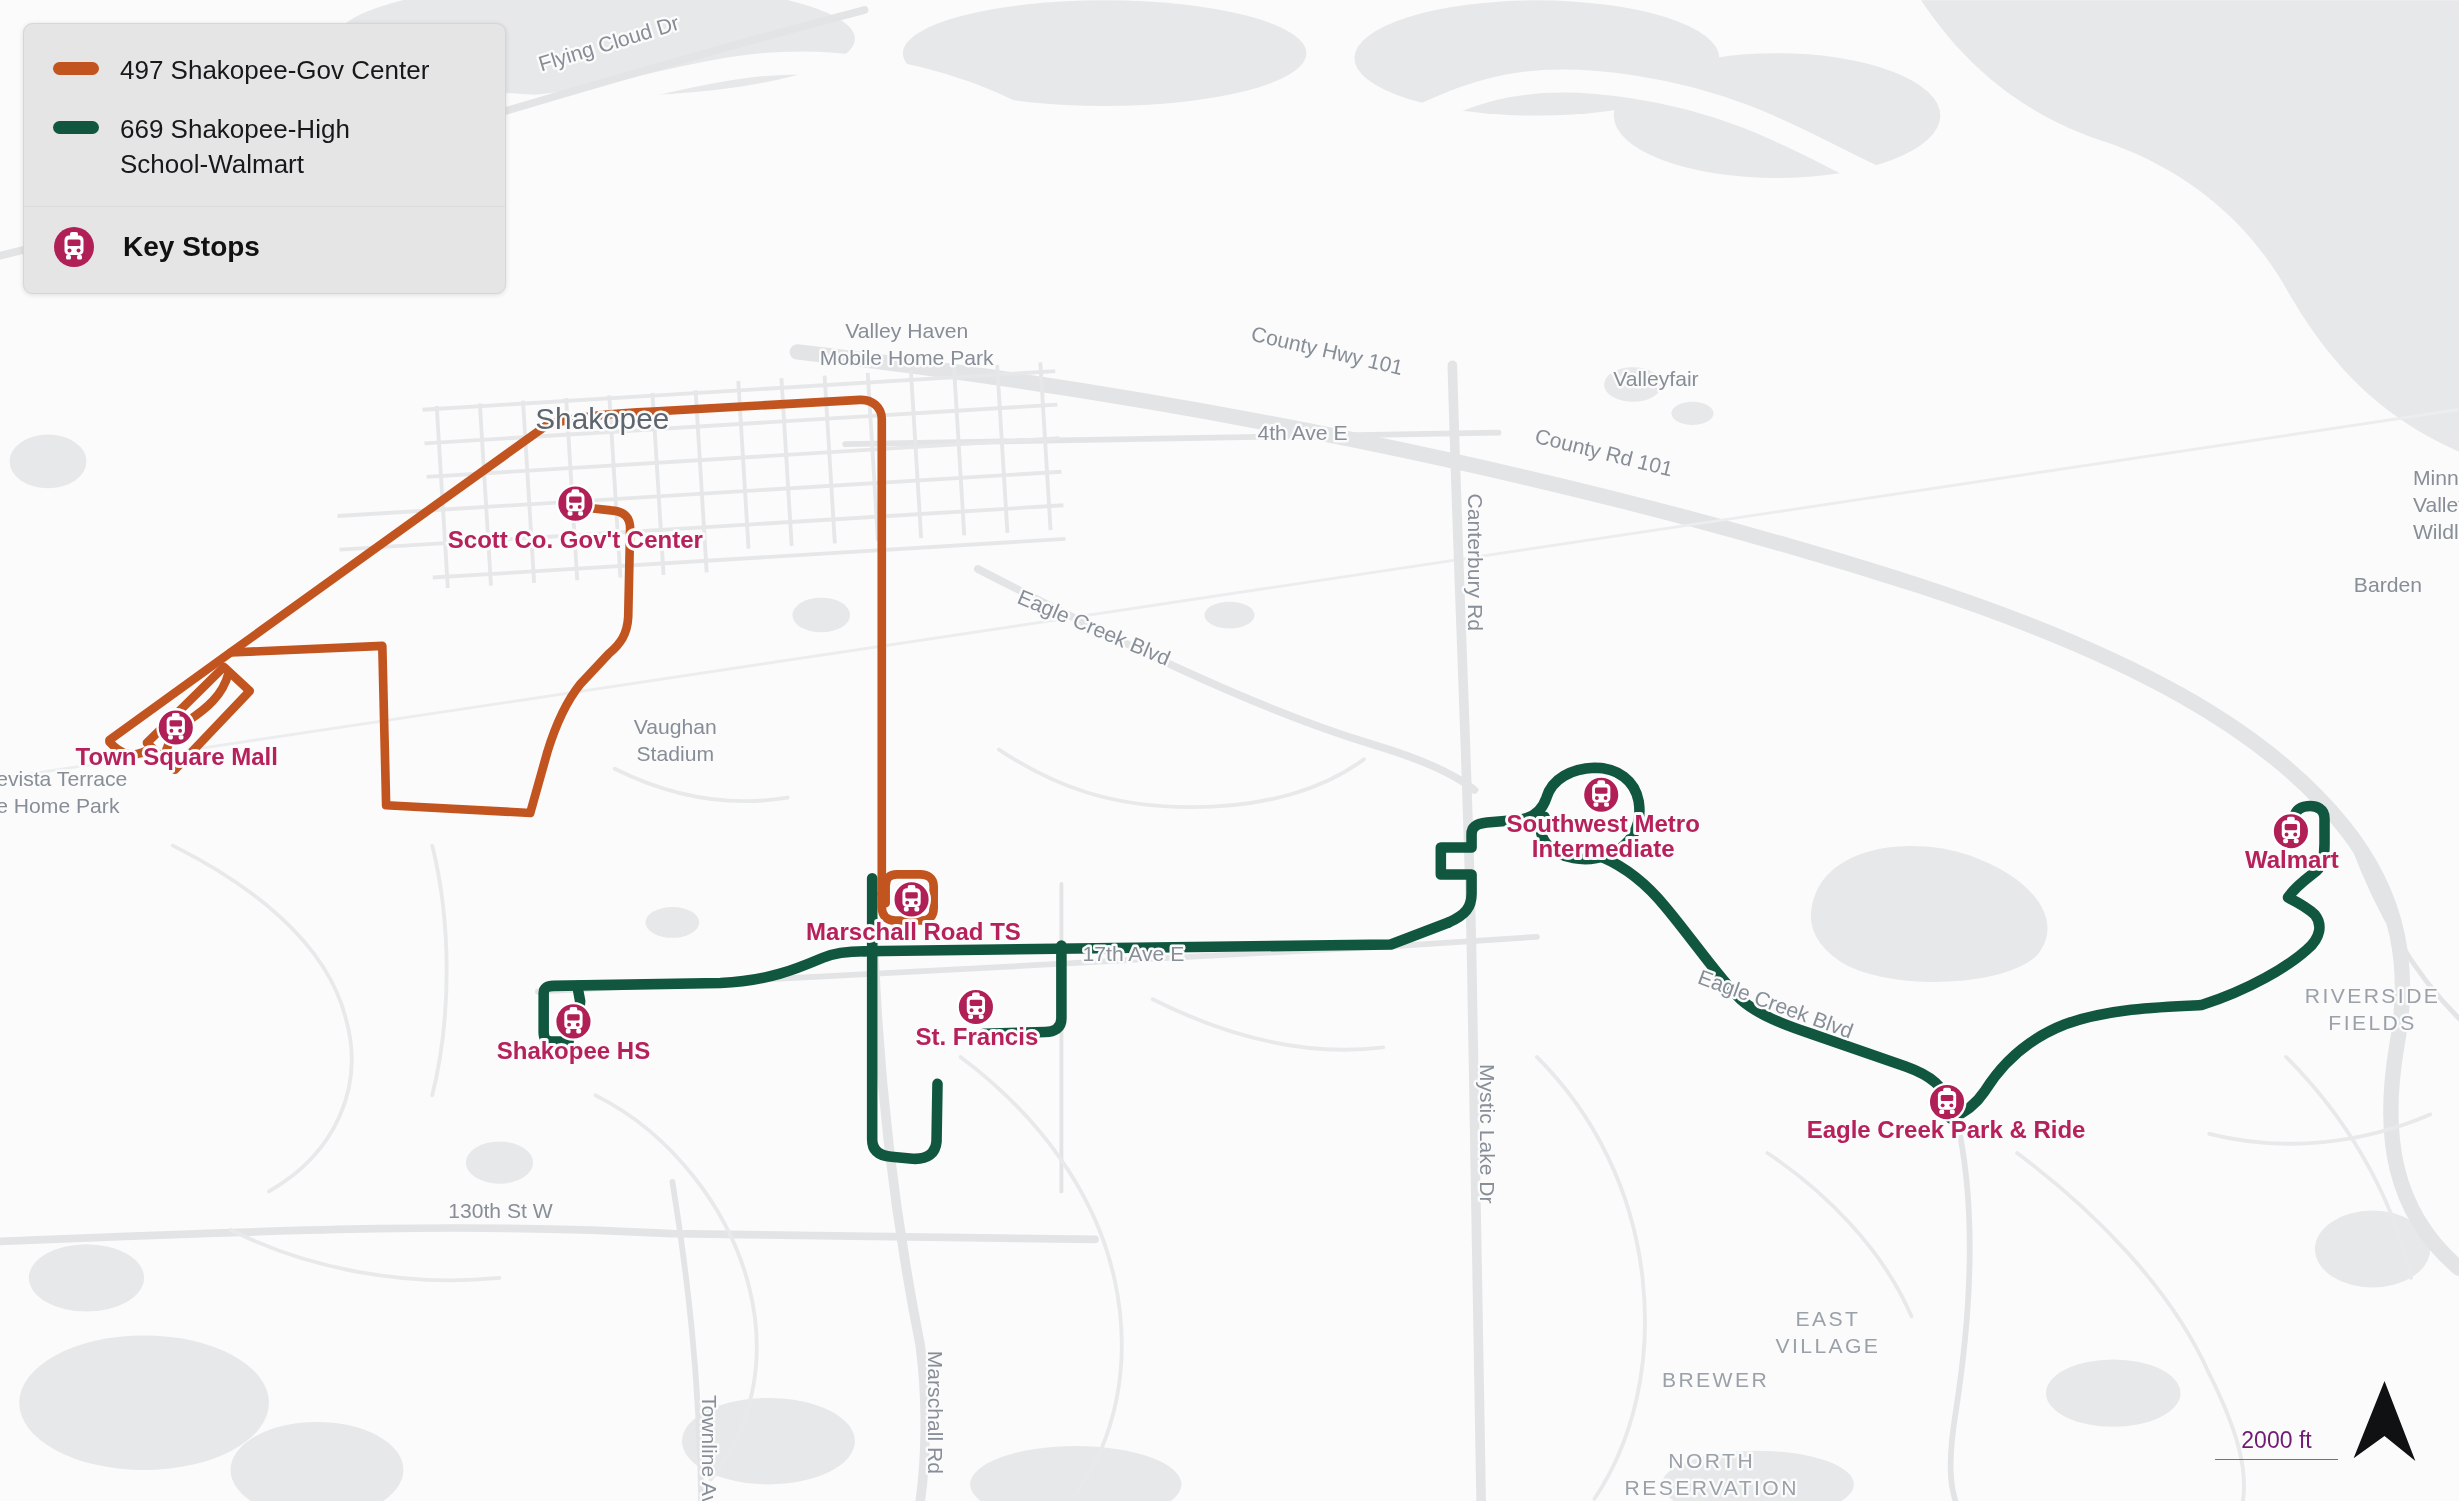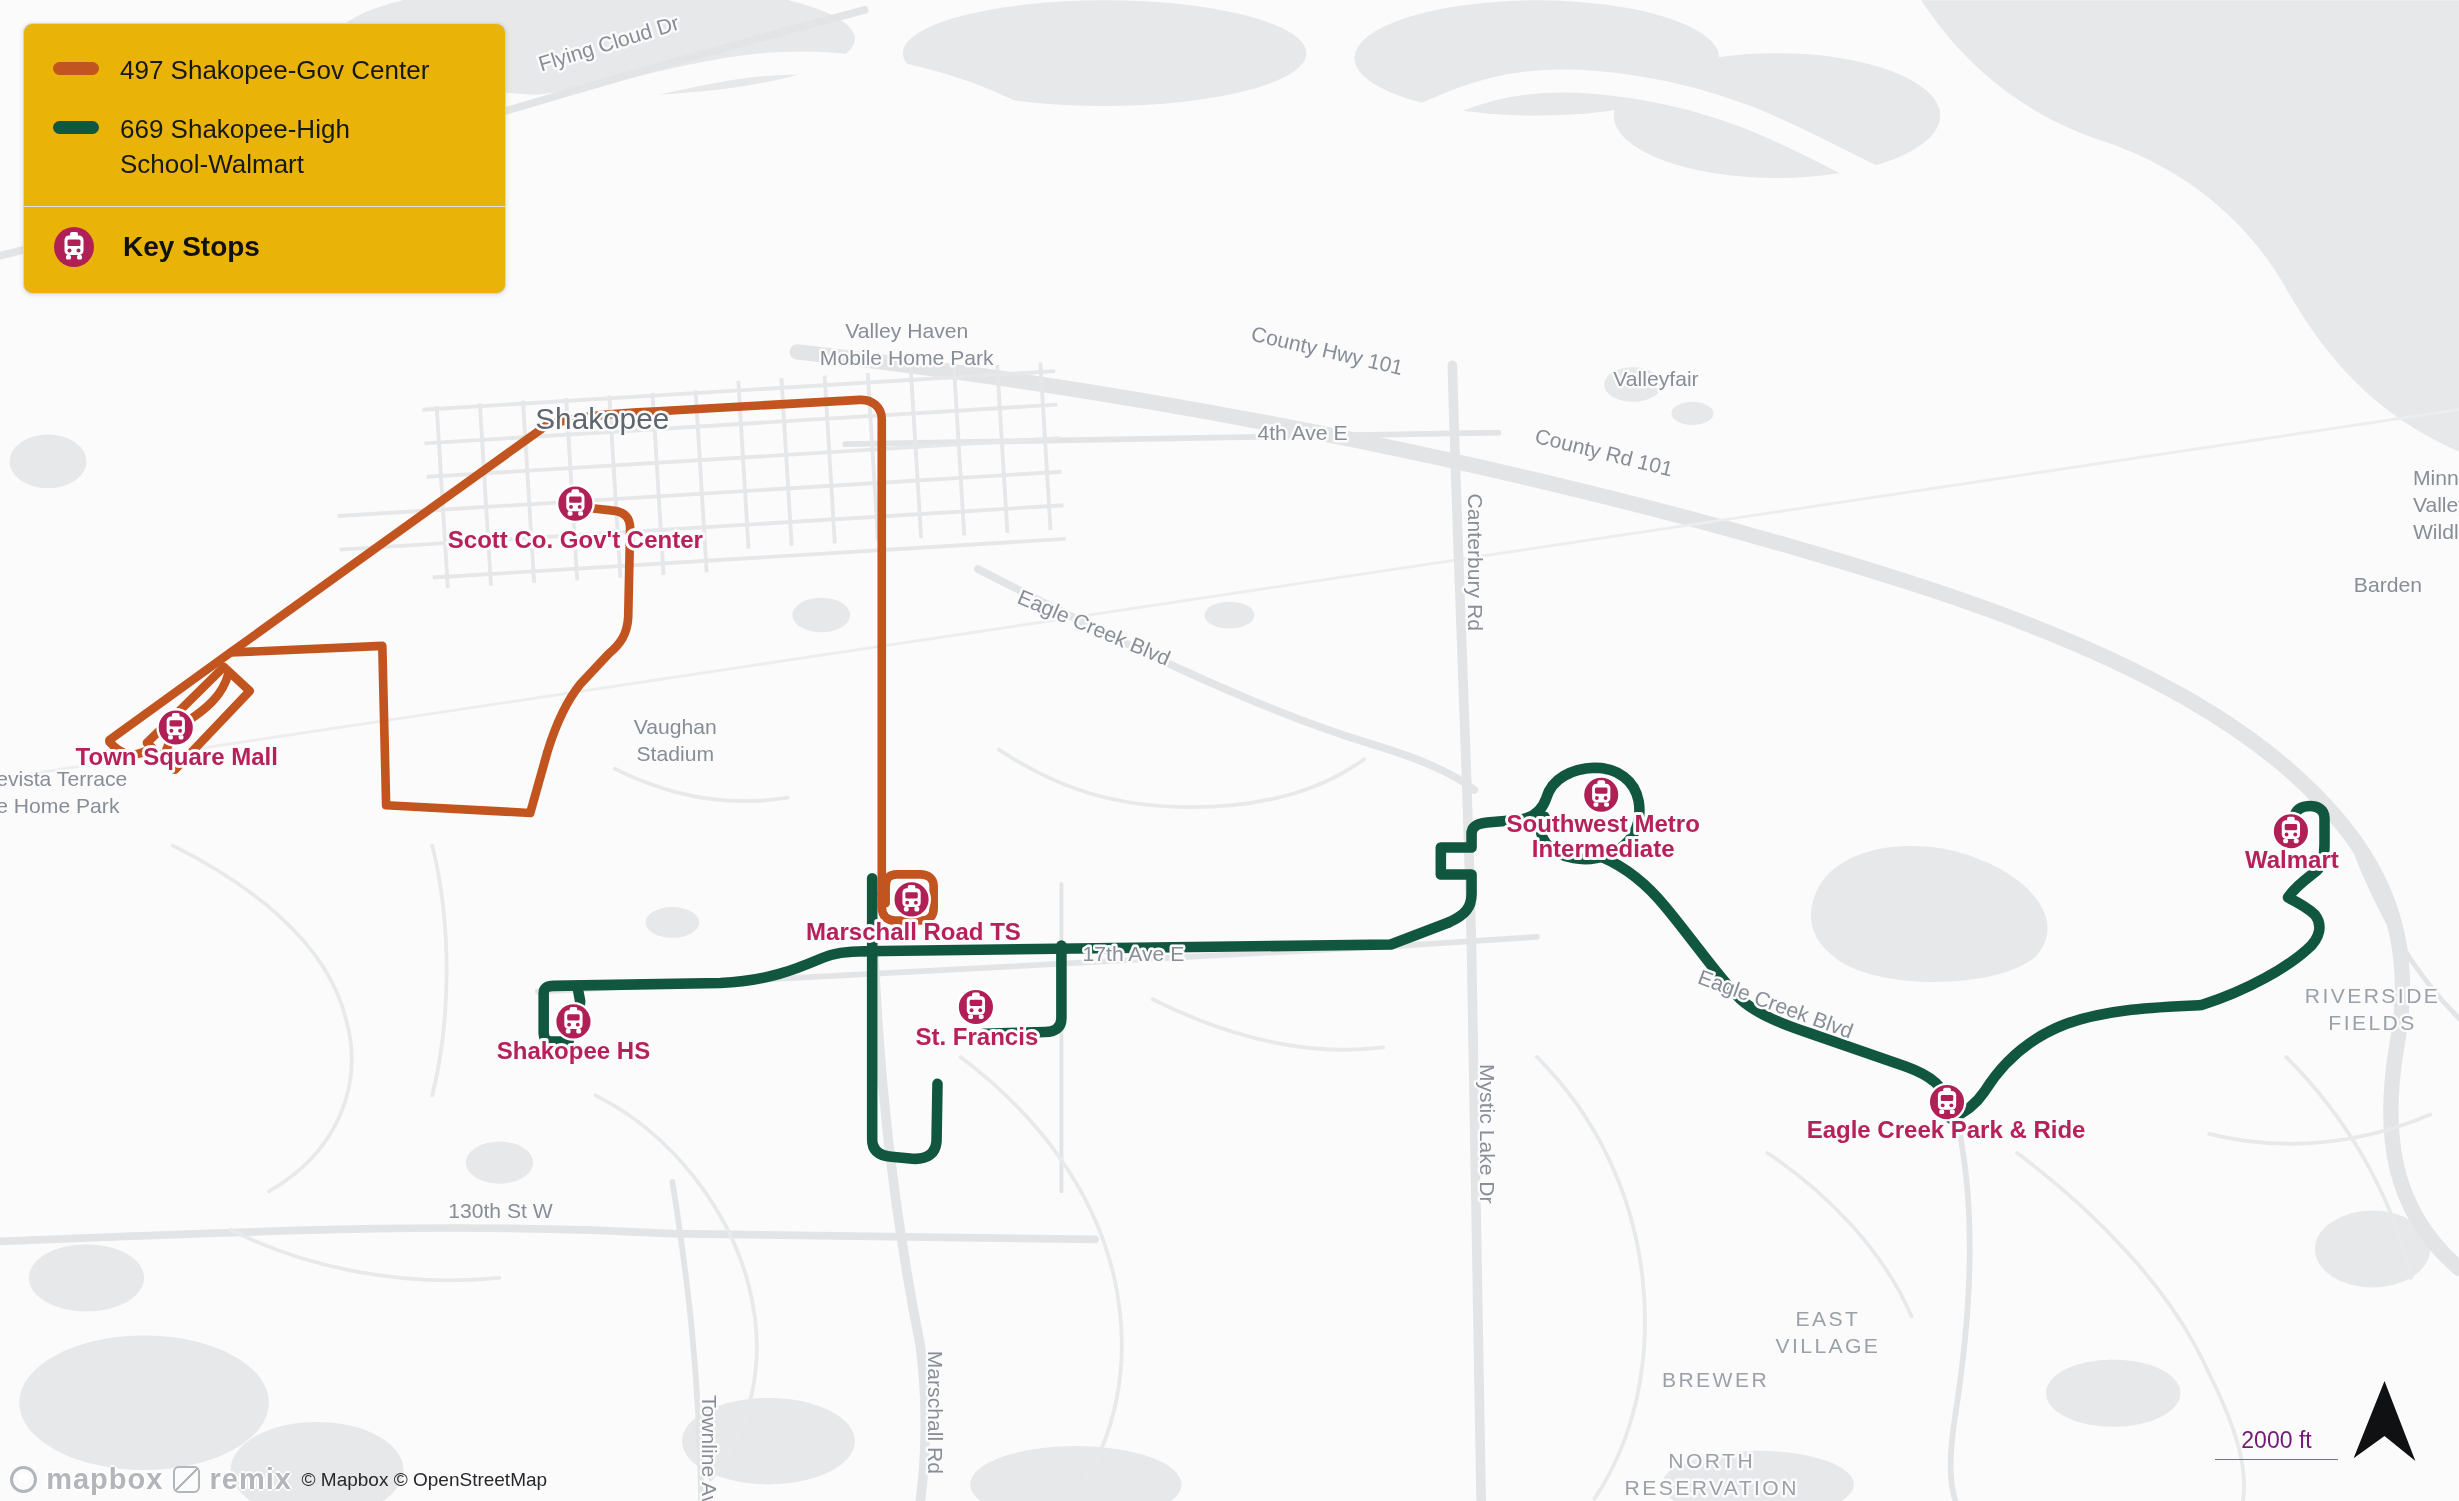--- a/index.html
+++ b/index.html
@@ -9,21 +9,21 @@
   svg#map{position:absolute;left:0;top:0;}
 
   
   text.lbl{paint-order:stroke;stroke:#FBFBFB;stroke-width:5px;stroke-linejoin:round;}
   text.street{fill:#878E98;font-size:22px;}
   text.city{fill:#5D656E;font-size:31px;}
   text.neigh{fill:#9BA1A9;font-size:22px;letter-spacing:2.5px;}
   text.stop-lbl{fill:#B7215B;font-size:25px;font-weight:bold;stroke-width:6px;}
 
   
-  .legend{position:absolute;left:23px;top:23px;width:423px;background:#eab308;
+  .legend{position:absolute;left:23px;top:23px;width:423px;background:#e5e5e5;
           border:1px solid #D6D6D6;border-radius:9.6px;
           box-shadow:0 1px 4.8px rgba(0,0,0,.12);padding:29px 29px 0 29px;}
   .legend-row{display:flex;gap:21px;align-items:flex-start;margin-bottom:25px;
               font-size:26px;color:#17181A;line-height:1.32;}
   .swatch{width:46px;height:13.4px;border-radius:6.7px;margin-top:8.6px;flex:none;}
   .legend-label{max-width:317px;}
   .legend-divider{border-top:1px solid #DCDCDC;margin:3.8px -29px 0 -29px;}
   .legend-key{display:flex;align-items:center;gap:28px;padding:19px 0 25px 0;
               font-weight:bold;font-size:28px;color:#111;}
   .legend-key svg{flex:none;}
@@ -311,21 +311,14 @@
 
   <div class="scalebar">
     <span class="txt">2000 ft</span>
     <div class="scaleline"></div>
   </div>
 
   <svg class="north" width="65" height="83" viewBox="0 0 64 86">
     <polygon points="32,0 0,80 32,57 64,83" fill="#0F1113"></polygon>
   </svg>
 
-  <div class="attribution">
-    <span class="mapbox-icn"></span>
-    <span class="logo-txt">mapbox</span>
-    <span class="remix-icn"></span>
-    <span class="logo-txt">remix</span>
-    <span class="attr-txt">© Mapbox © OpenStreetMap</span>
-  </div>
 </div>
 
 
 </body></html>

